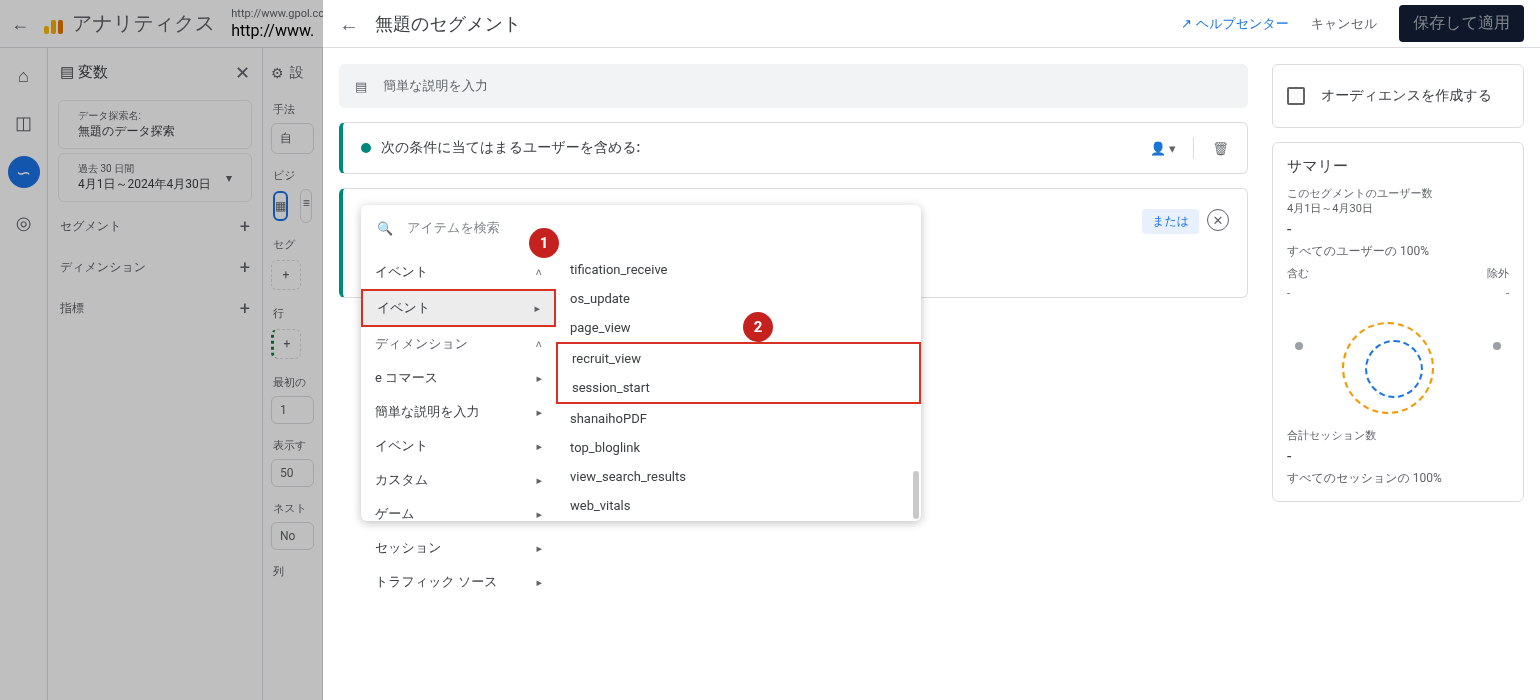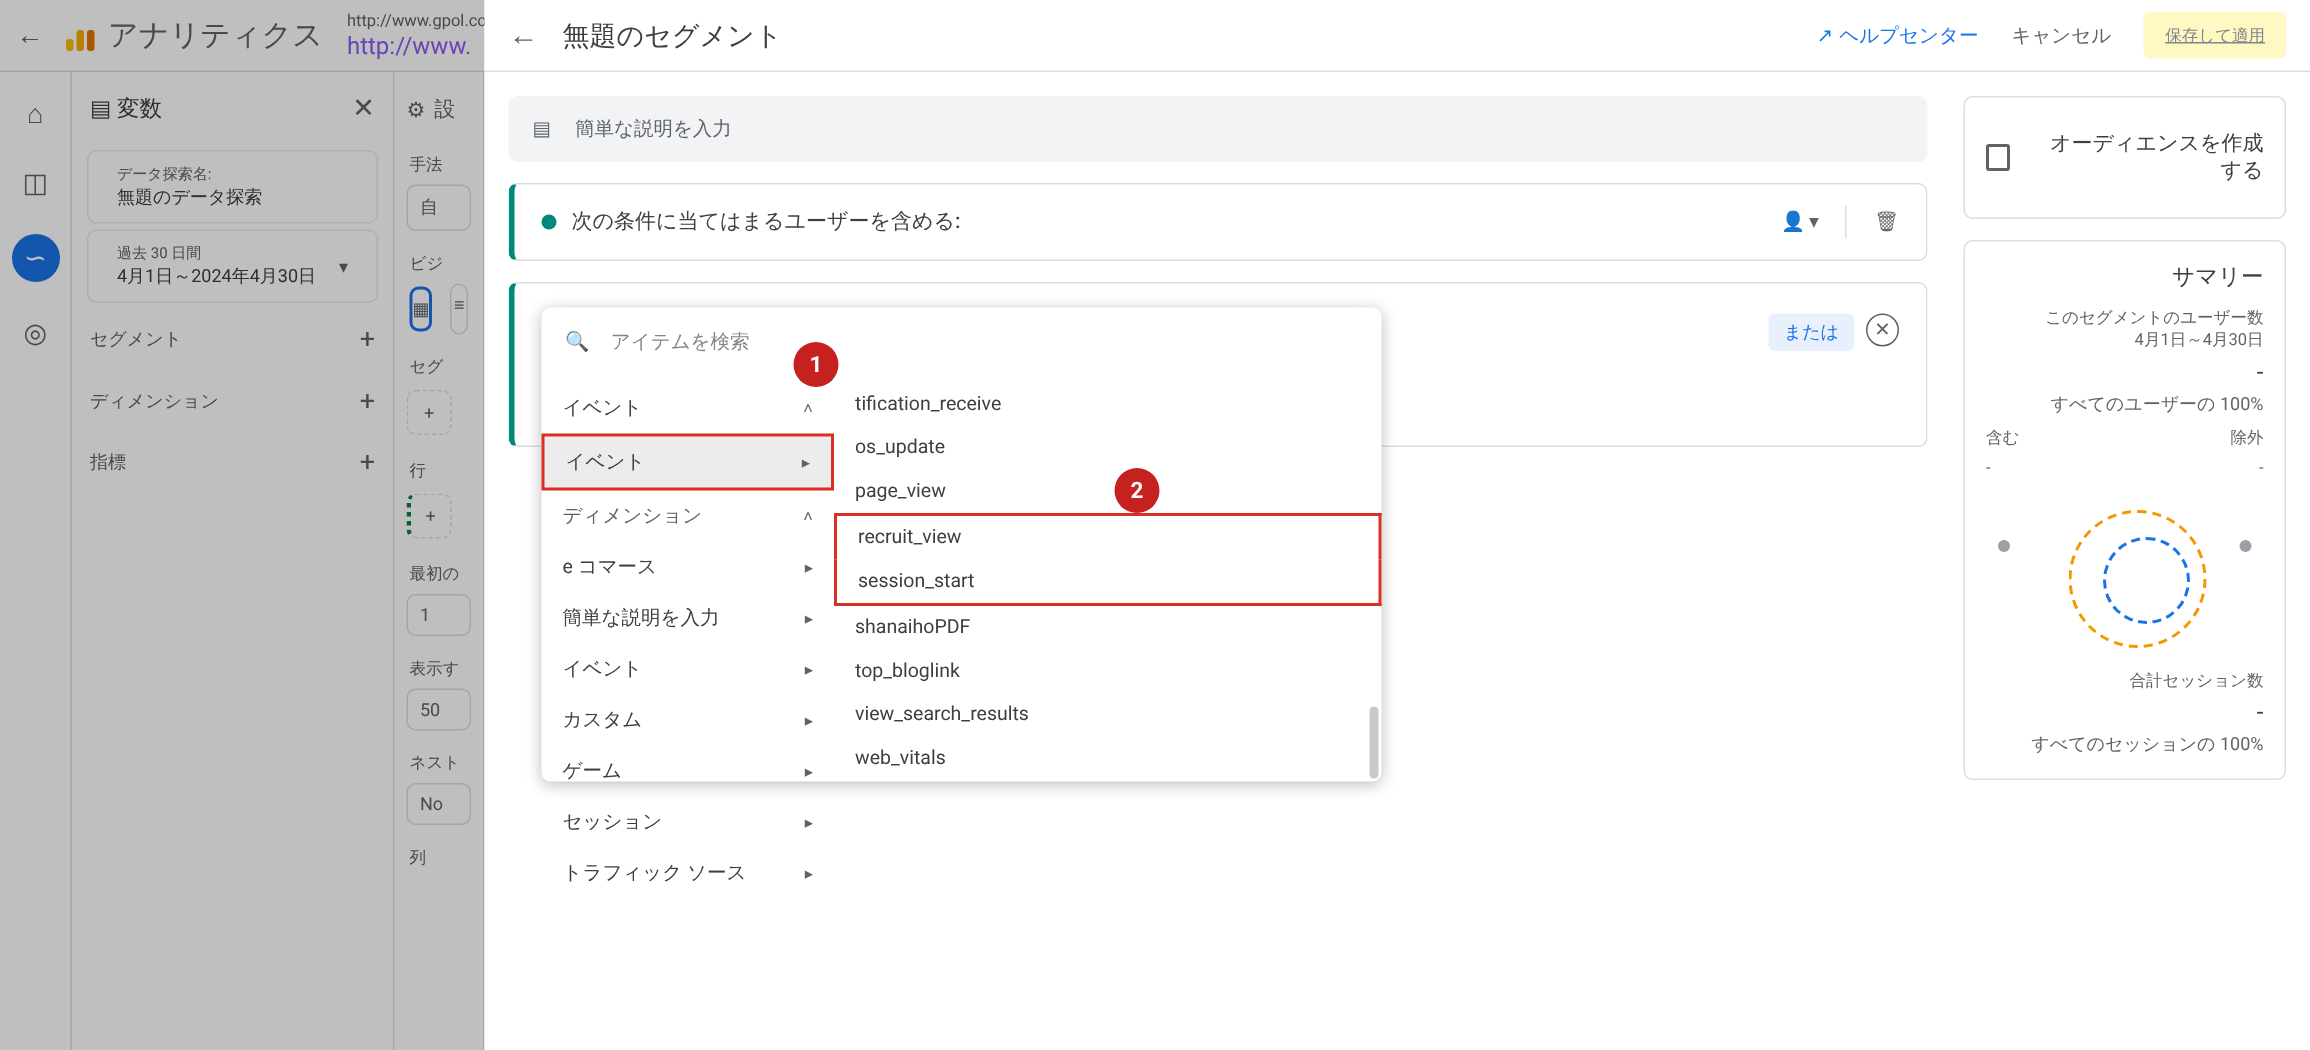--- a/index.html
+++ b/index.html
@@ -26,21 +26,21 @@
   .chip{border:1px solid #dadce0;border-radius:6px;padding:6px 8px;margin:2px 4px;font-size:12px;}
   .chip-grid{border:2px solid #1a73e8;border-radius:6px;width:30px;height:30px;display:flex;align-items:center;justify-content:center;margin:4px;}
   .overlay-dim{position:absolute;left:0;top:0;width:323px;height:700px;background:rgba(0,0,0,0.25);pointer-events:none;z-index:5;}
   .builder{position:absolute;left:323px;top:0;width:1217px;height:700px;background:#fff;z-index:6;}
   .b-top{height:48px;border-bottom:1px solid #dadce0;display:flex;align-items:center;padding:0 16px;gap:16px;}
   .b-back{font-size:20px;color:#5f6368;cursor:pointer;}
   .b-title{font-size:18px;color:#3c4043;}
   .b-actions{margin-left:auto;display:flex;align-items:center;gap:12px;}
   .link-blue{color:#1a73e8;font-size:13px;display:flex;align-items:center;gap:4px;cursor:pointer;}
   .btn-text{color:#5f6368;font-size:13px;cursor:pointer;padding:6px 10px;}
-  .btn-disabled{background:#fef9c3;color:#80868b;border-radius:4px;padding:8px 14px;font-size:11px;text-decoration:underline;}
+  .btn-disabled{background:#0f172a;color:#80868b;border-radius:4px;padding:8px 14px;font-size:16px;}
   .b-body{display:flex;padding:16px;gap:24px;}
   .main-col{flex:1;}
   .desc-bar{background:#f1f3f4;height:44px;border-radius:6px;display:flex;align-items:center;gap:16px;padding:0 16px;color:#5f6368;font-size:13px;}
   .seg-card{border:1px solid #dadce0;border-left:4px solid #00897b;border-radius:6px;margin-top:14px;padding:14px 18px;display:flex;align-items:center;}
   .dot{width:10px;height:10px;border-radius:50%;background:#00897b;margin-right:10px;}
   .seg-right{margin-left:auto;display:flex;align-items:center;gap:18px;color:#5f6368;}
   .divider{width:1px;height:22px;background:#dadce0;}
   .cond-card{border:1px solid #dadce0;border-left:4px solid #00897b;border-radius:6px;margin-top:14px;height:110px;position:relative;padding:20px 18px;display:flex;align-items:flex-start;}
   .or-pill{background:#e8f0fe;color:#1a73e8;font-size:12px;border-radius:4px;padding:4px 10px;margin-left:auto;margin-right:8px;cursor:pointer;}
   .circle-x{width:22px;height:22px;border:1.6px solid #5f6368;border-radius:50%;display:flex;align-items:center;justify-content:center;color:#5f6368;font-size:13px;cursor:pointer;}
@@ -51,21 +51,21 @@
   .cat-item{display:flex;align-items:center;justify-content:space-between;padding:8px 14px;font-size:13px;color:#3c4043;cursor:pointer;}
   .cat-item .arr{color:#5f6368;font-size:11px;}
   .cat-hl{border:2px solid #d93025;background:#ececec;}
   .cat-exp{color:#5f6368;}
   .ev-col{flex:1;padding:4px 0;position:relative;}
   .ev-item{padding:7px 14px;font-size:13px;color:#3c4043;cursor:pointer;}
   .ev-hl{border:2px solid #d93025;border-top:none;}
   .ev-hl-top{border:2px solid #d93025;border-bottom:none;}
   .ev-scroll{position:absolute;right:2px;top:220px;width:6px;height:48px;background:#c9c9c9;border-radius:3px;}
   .badge{position:absolute;width:30px;height:30px;border-radius:50%;background:#c5221f;color:#fff;font-weight:700;font-size:15px;display:flex;align-items:center;justify-content:center;z-index:25;}
-  .side-col{width:215px;text-align:right;}
+  .side-col{width:252px;}
   .aud-card{border:1px solid #dadce0;border-radius:6px;padding:22px 14px;display:flex;align-items:center;gap:16px;font-size:14px;color:#3c4043;}
   .chk-empty{width:18px;height:18px;border:2px solid #5f6368;border-radius:2px;}
   .sum-card{border:1px solid #dadce0;border-radius:6px;margin-top:14px;padding:14px;font-size:12px;color:#5f6368;}
   .sum-title{font-size:15px;color:#3c4043;margin-bottom:10px;}
   .sum-row{display:flex;justify-content:space-between;font-size:11px;margin-top:6px;}
   .venn{position:relative;height:110px;margin-top:12px;}
   .c-outer{position:absolute;left:55px;top:10px;width:92px;height:92px;border:2px dashed #f29900;border-radius:50%;}
   .c-inner{position:absolute;left:78px;top:28px;width:58px;height:58px;border:2px dashed #1a73e8;border-radius:50%;}
   .pt-l{position:absolute;left:8px;top:30px;width:8px;height:8px;background:#9aa0a6;border-radius:50%;}
   .pt-r{position:absolute;right:8px;top:30px;width:8px;height:8px;background:#9aa0a6;border-radius:50%;}
@@ -73,21 +73,21 @@
 </style>
 </head>
 <body>
 
 <div class="topbar">
   <div class="back-arrow">←</div>
   <div class="ga-logo"></div>
   <div class="app-title">アナリティクス</div>
   <div class="url-block">
     <div>http://www.gpol.co.jp</div>
-    <div style="font-size:16px;color:#8b5cf6;">http://www.</div>
+    <div style="font-size:16px;color:#000000;">http://www.</div>
   </div>
 </div>
 
 <div class="leftrail">
   <div class="rail-ico">⌂</div>
   <div class="rail-ico">◫</div>
   <div class="rail-ico rail-active">∽</div>
   <div class="rail-ico">◎</div>
 </div>
 

